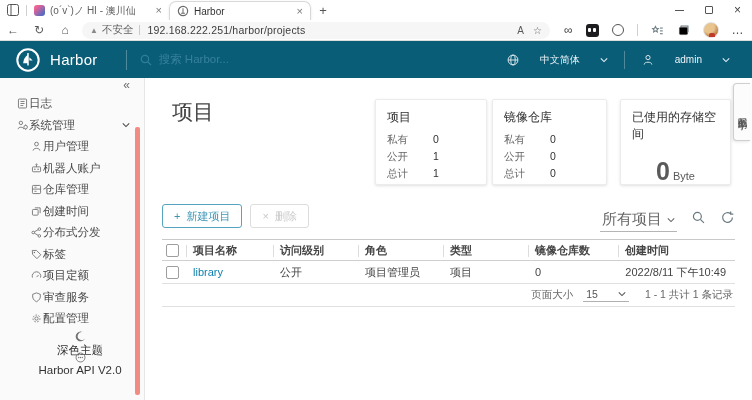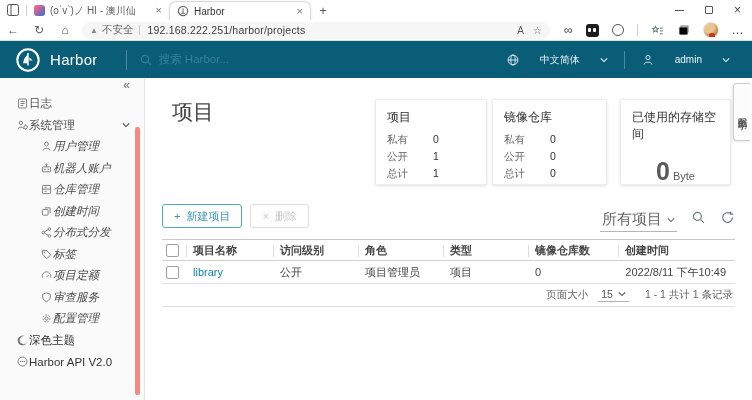--- a/index.html
+++ b/index.html
@@ -48,23 +48,23 @@
   .hdr-search { display:flex; align-items:center; gap:6px; margin-left:12px; }
   .placeholder { color:#37819b; font-size:11.5px; }
   .hdr-right { margin-left:auto; display:flex; align-items:center; margin-right:12px; }
   .hdr-item { display:flex; align-items:center; gap:20px; font-size:10px; color:#eaf3f7; padding:0 10px; }
   .hdr-vdiv { width:1px; height:18px; background:rgba(255,255,255,.28); margin:0 6px; }
 
   
   .sidebar { position:absolute; left:0; top:78px; width:145px; height:322px; background:#fafafa; border-right:1px solid #e6e6e6; }
   .collapse-row { height:15px; display:flex; justify-content:flex-end; padding:2px 14px 0 0; color:#6d6d6d; font-size:12px; line-height:11px; }
   .nav-item { height:21.5px; display:flex; align-items:center; padding-left:16px; font-size:11.5px; color:#4a4a4a; }
-  .nav-item.sub { padding-left:40px;font-style:italic; }
+  .nav-item.sub { padding-left:30px; }
   .nav-item .chev-g { margin-left:auto; margin-right:14px; }
-  .nav-item.dark { color:#333; }
+  .nav-item.dark { color:#333;flex-direction:column; }
   .nicon { flex:0 0 13px; width:13px; height:13px; }
   .nicon path, .nicon circle, .nicon rect, .nicon line, .nicon polyline { stroke:#737373; stroke-width:1.1; fill:none; }
   .nicon .fill { fill:#737373; stroke:none; }
   .nav-scrollbar { position:absolute; right:4px; top:49px; width:5px; height:268px; background:#f28b82; border-radius:2px; }
 
   
   .main { position:absolute; left:145px; top:78px; width:607px; height:322px; background:#fff; }
   .page-title { position:absolute; left:27px; top:20px; font-size:21px; font-weight:400; color:#454545; }
 
   .card { position:absolute; top:21px; height:86px; background:#fff; border:1px solid #ececec; box-shadow:0 1px 3px rgba(0,0,0,.12); border-radius:2px; }
@@ -92,21 +92,21 @@
   .dg-row { display:flex; height:23px; align-items:center; border-bottom:1px solid #e0e0e0; color:#444; }
   .cell { padding-left:7px; position:relative; height:100%; display:flex; align-items:center; }
   .c0 { width:24px; padding-left:4px; }
   .c1 { width:87px; } .c2 { width:85px;font-family:Liberation Serif, serif; } .c3 { width:85px; } .c4 { width:85px; } .c5 { width:90px; }
   .c6 { width:117px; }
   .dg-head .cell:not(.c0)::before { content:""; position:absolute; left:0; top:5px; height:12px; border-left:1px solid #ddd; }
   .dg-row .c6 { justify-content:flex-end; padding-right:9px; }
   .cb { width:13px; height:13px; border:1px solid #9e9e9e; border-radius:2px; background:#fff; }
   .link { color:#0f7fae; }
   .dg-foot { display:flex; height:23px; align-items:center; justify-content:flex-end; border-bottom:1px solid #e0e0e0; color:#666; font-size:10.5px; }
-  .ps-box { display:flex; align-items:center; gap:5px; border-bottom:1px solid #b0b0b0; padding:0 3px 1px; margin:0 16px 0 10px; color:#555; }
+  .ps-box { display:flex; align-items:center; gap:20px; border-bottom:1px solid #b0b0b0; padding:0 3px 1px; margin:0 16px 0 10px; color:#555; }
   .range { margin-right:2px; }
 
   .chev { width:8px; height:8px; }
   .chev polyline { fill:none; stroke:currentColor; stroke-width:1.3; }
 
   
   .side-tab { position:absolute; left:733px; top:83px; width:17px; height:58px; background:#fcfcfc; border:1px solid #cfcfcf; border-right:none; border-radius:4px 0 0 4px; box-shadow:-1px 1px 3px rgba(0,0,0,.10); display:flex; align-items:center; justify-content:center; writing-mode:vertical-rl; text-orientation:upright; font-size:9.5px; color:#555; letter-spacing:1px; z-index:5; }
 </style>
 </head>
 <body>

